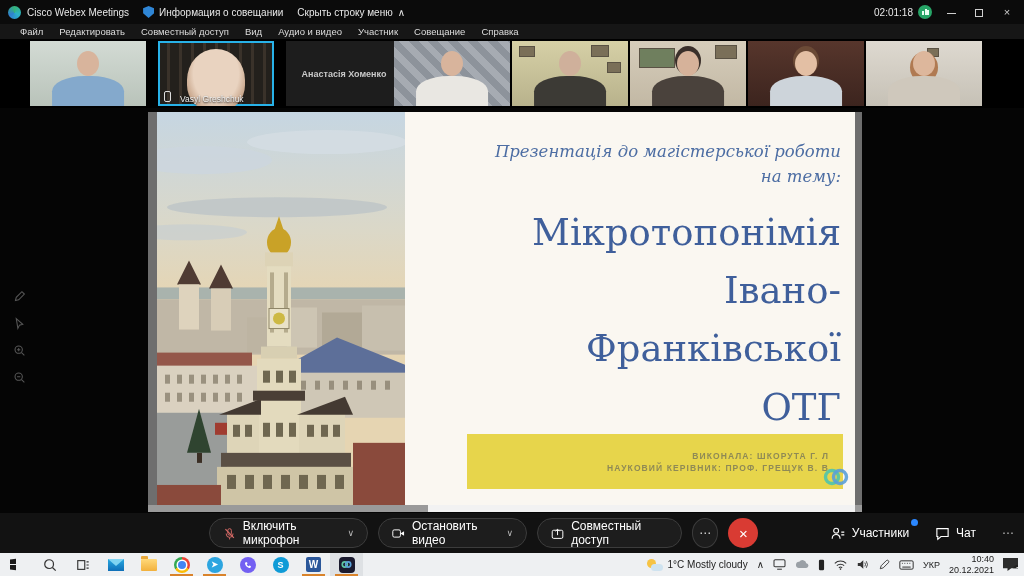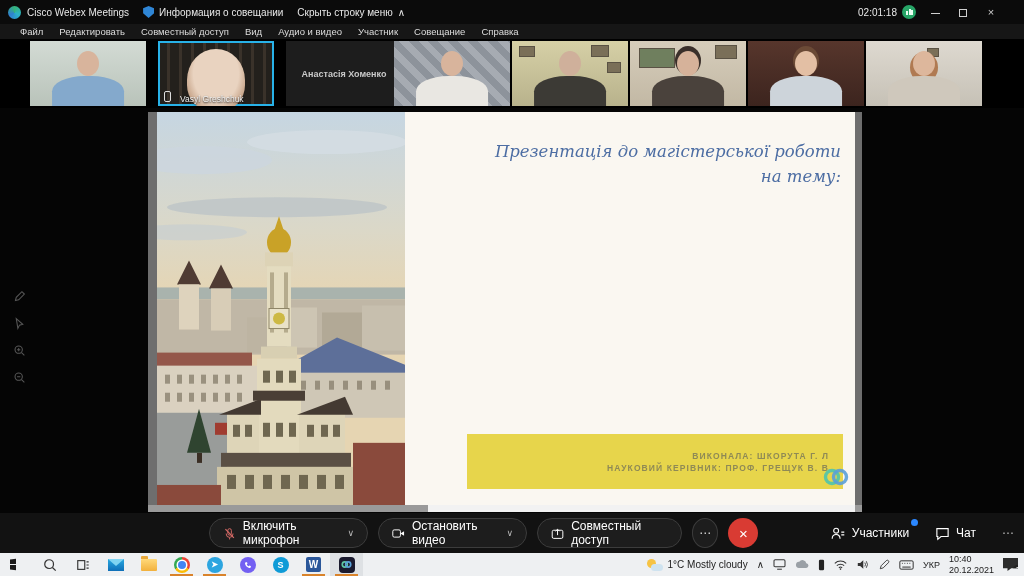--- a/index.html
+++ b/index.html
@@ -6,21 +6,21 @@
   html,body { background:#000; }
   body { font-family:"Liberation Sans", sans-serif; }
   .screen { position:relative; width:1024px; height:576px; background:#000; overflow:hidden; }
 
   
   .titlebar { position:absolute; top:0; left:0; right:0; height:24px; background:#0b0b0b; display:flex; align-items:center; color:#e8e8e8; font-size:10px; }
   .tb-left { display:flex; align-items:center; gap:6px; padding-left:8px; }
   .webex-logo { width:13px; height:13px; border-radius:50%; background:conic-gradient(#35b37a,#2bb3c8,#2f7fd1,#35b37a); }
   .tb-item { display:flex; align-items:center; gap:5px; margin-left:14px; cursor:default; }
   .shield { width:11px; height:12px; background:#2f86d6; clip-path:polygon(50% 0,100% 18%,100% 60%,50% 100%,0 60%,0 18%); }
-  .tb-right { margin-left:auto; display:flex; align-items:center; gap:10px; padding-right:24px; }
+  .tb-right { margin-left:auto; display:flex; align-items:center; gap:10px; padding-right:8px; }
   .timer-chip { display:flex; align-items:center; gap:5px; }
   .meet-dot { width:14px; height:14px; border-radius:50%; background:#27a567; position:relative; }
   .meet-dot i { position:absolute; bottom:4px; width:2px; background:#eafff2; }
   .winbtn { width:18px; text-align:center; color:#cfcfcf; font-size:11px; cursor:default; }
   .minline { display:inline-block; width:9px; height:1px; background:#cfcfcf; vertical-align:middle; }
   .maxbox { display:inline-block; width:8px; height:8px; border:1px solid #cfcfcf; vertical-align:middle; }
 
   
   .menubar { position:absolute; top:24px; left:0; right:0; height:15px; background:#161616; display:flex; align-items:center; gap:16px; padding-left:20px; color:#dedede; font-size:9.5px; }
   .menubar span { cursor:default; }
@@ -79,21 +79,21 @@
   .folder { width:16px; height:12px; background:linear-gradient(#ffd97a,#f2b13d); border-radius:1px; position:relative; }
   .folder::before { content:""; position:absolute; top:-3px; left:0; width:7px; height:3px; background:#e8a93a; border-radius:1px 1px 0 0; }
   .wordicon { width:15px; height:15px; background:#2b579a; color:#fff; font-size:10px; font-weight:bold; display:flex; align-items:center; justify-content:center; border-radius:2px; }
   .webexapp { width:16px; height:16px; border-radius:4px; background:#1a1a2e; display:flex; align-items:center; justify-content:center; }
   .tray { margin-left:auto; display:flex; align-items:center; gap:9px; padding-right:6px; }
   .weather { display:flex; align-items:center; gap:5px; font-size:10px; }
   .suncloud { position:relative; width:16px; height:12px; }
   .suncloud .sun { position:absolute; left:0; top:0; width:9px; height:9px; border-radius:50%; background:#f6c344; }
   .suncloud .cloud { position:absolute; right:0; bottom:0; width:12px; height:7px; border-radius:6px; background:#cfe3f0; }
   .tray .glyph { font-size:10px; color:#222; }
-  .clock { text-align:left; line-height:1.15; font-size:9px; }
+  .clock { text-align:right; line-height:1.15; font-size:9px; }
   .notif { position:relative; width:15px; height:13px; background:#2d2d2d; clip-path:polygon(0 0,100% 0,100% 78%,55% 78%,30% 100%,30% 78%,0 78%); }
   .notif b { position:absolute; right:-4px; bottom:-3px; width:9px; height:9px; border-radius:50%; background:#222; color:#fff; font-size:6.5px; display:flex; align-items:center; justify-content:center; }
   .lang { font-size:9px; }
 </style>
 </head>
 <body>
 
 <div class="screen">
 
   <div class="titlebar">
@@ -296,20 +296,26 @@
             <rect x="196" y="330" width="52" height="62" fill="#8a4a3c"></rect>
             <rect x="0" y="372" width="64" height="20" fill="#8a4a3c"></rect>
           </svg>
         </div>
 
         <div class="slidebody">
           <div class="sub">
             <div>Презентація до магістерської роботи</div>
             <div>на тему:</div>
           </div>
+          <div class="bigtitle">
+            <div>Мікротопонімія</div>
+            <div>Івано-</div>
+            <div>Франківської</div>
+            <div>ОТГ</div>
+          </div>
           <div class="credits">
             <div>ВИКОНАЛА: ШКОРУТА Г. Л</div>
             <div>НАУКОВИЙ КЕРІВНИК: ПРОФ. ГРЕЩУК В. В</div>
           </div>
           <svg class="swirl" width="26" height="26" viewBox="0 0 26 26">
             <circle cx="9" cy="13" r="6.5" fill="none" stroke="#5ec6a2" stroke-width="3.4"></circle>
             <circle cx="17" cy="13" r="6.5" fill="none" stroke="#5a9fd8" stroke-width="3.4" opacity=".9"></circle>
           </svg>
         </div>
       </div>

